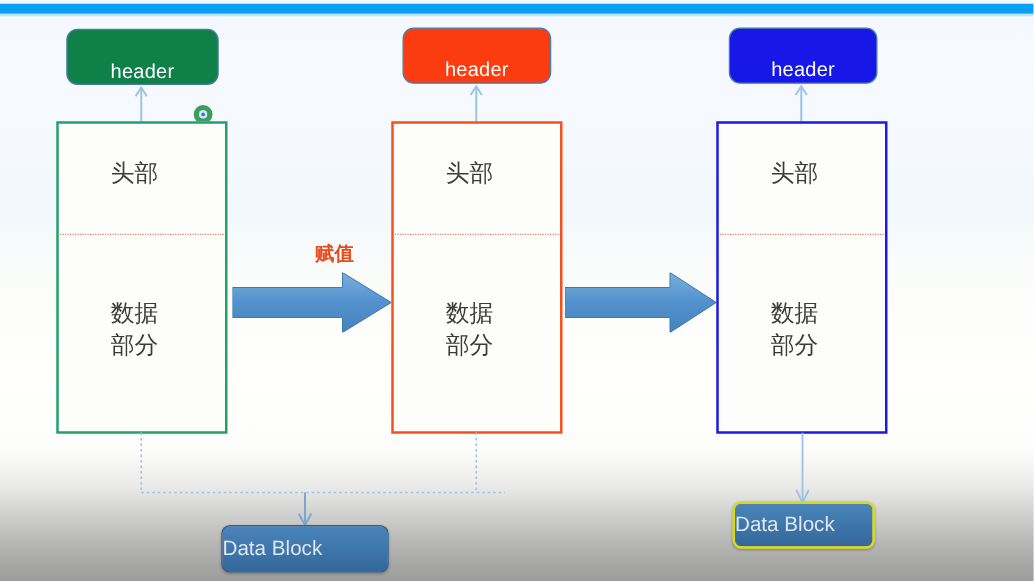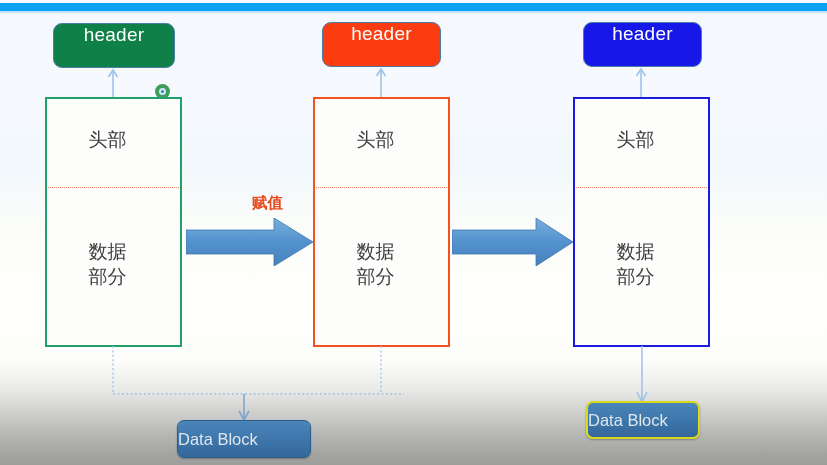--- a/index.html
+++ b/index.html
@@ -43,24 +43,24 @@
     opacity: .55;
   }
 
   
   .pill {
     position: absolute;
     border-radius: 9px;
     border: 1.5px solid #4a7ea8;
     box-sizing: border-box;
     display: flex;
-    align-items: flex-start;
+    align-items: flex-end;
     justify-content: center;
     color: #ffffff;
-    font-size: 19px;
+    font-size: 16px;
     letter-spacing: .2px;
   }
   .pill-green { background: #108049; }
   .pill-red   { background: #fa3c10; }
   .pill-blue  { background: #1717e8; }
 
   
   .struct {
     position: absolute;
     box-sizing: border-box;

